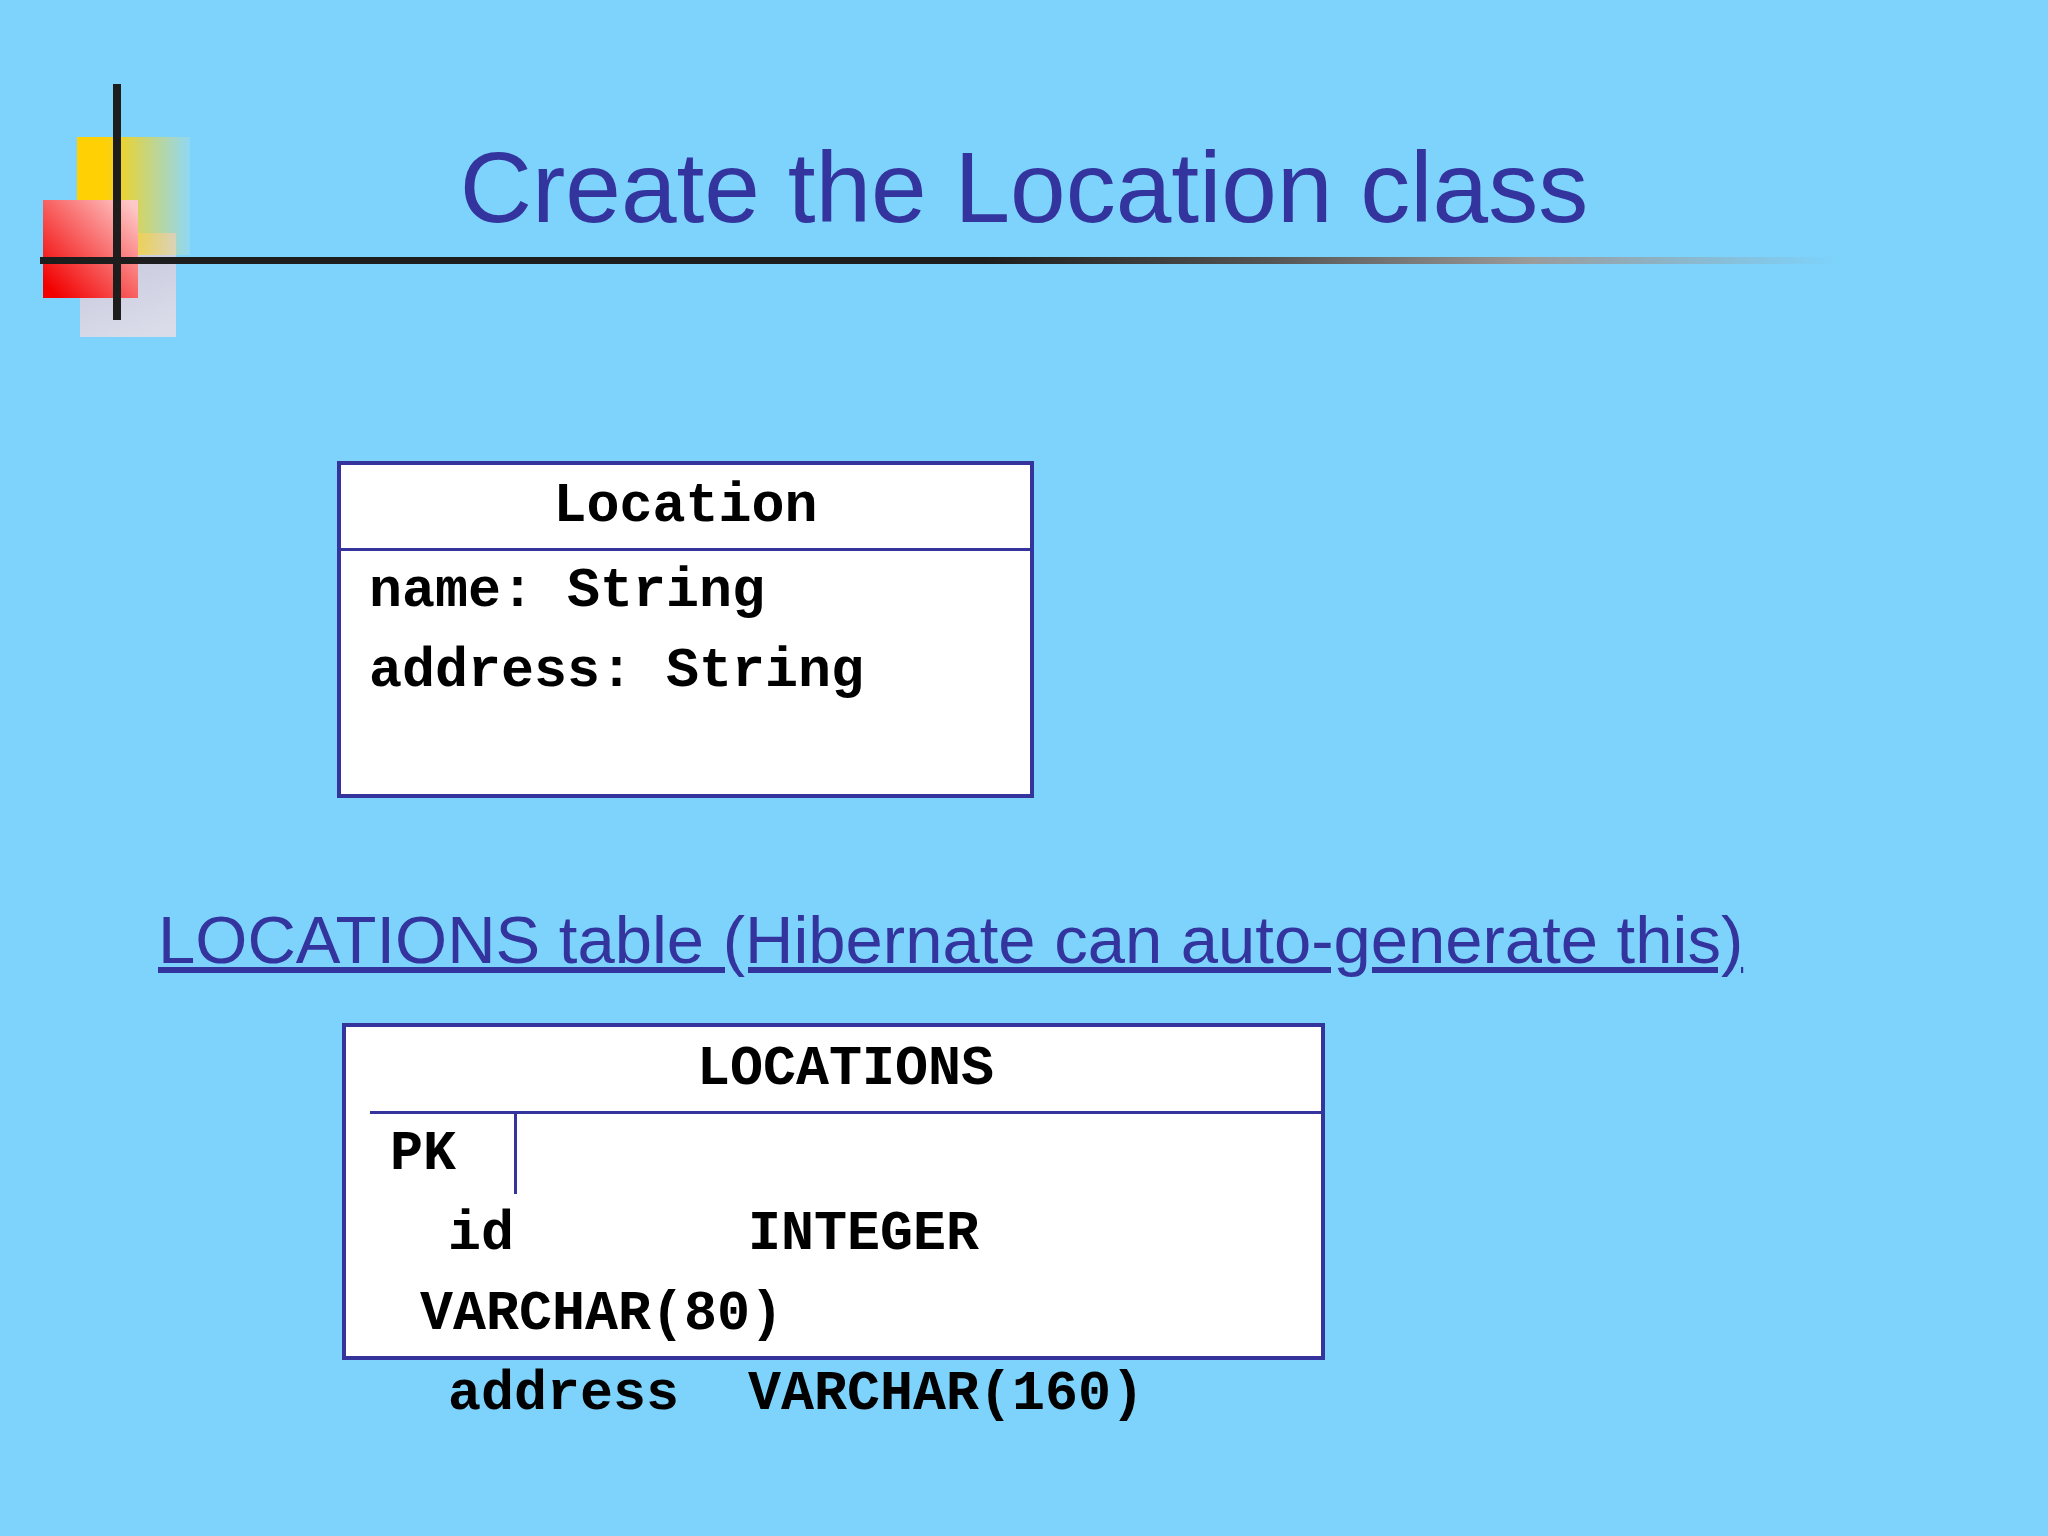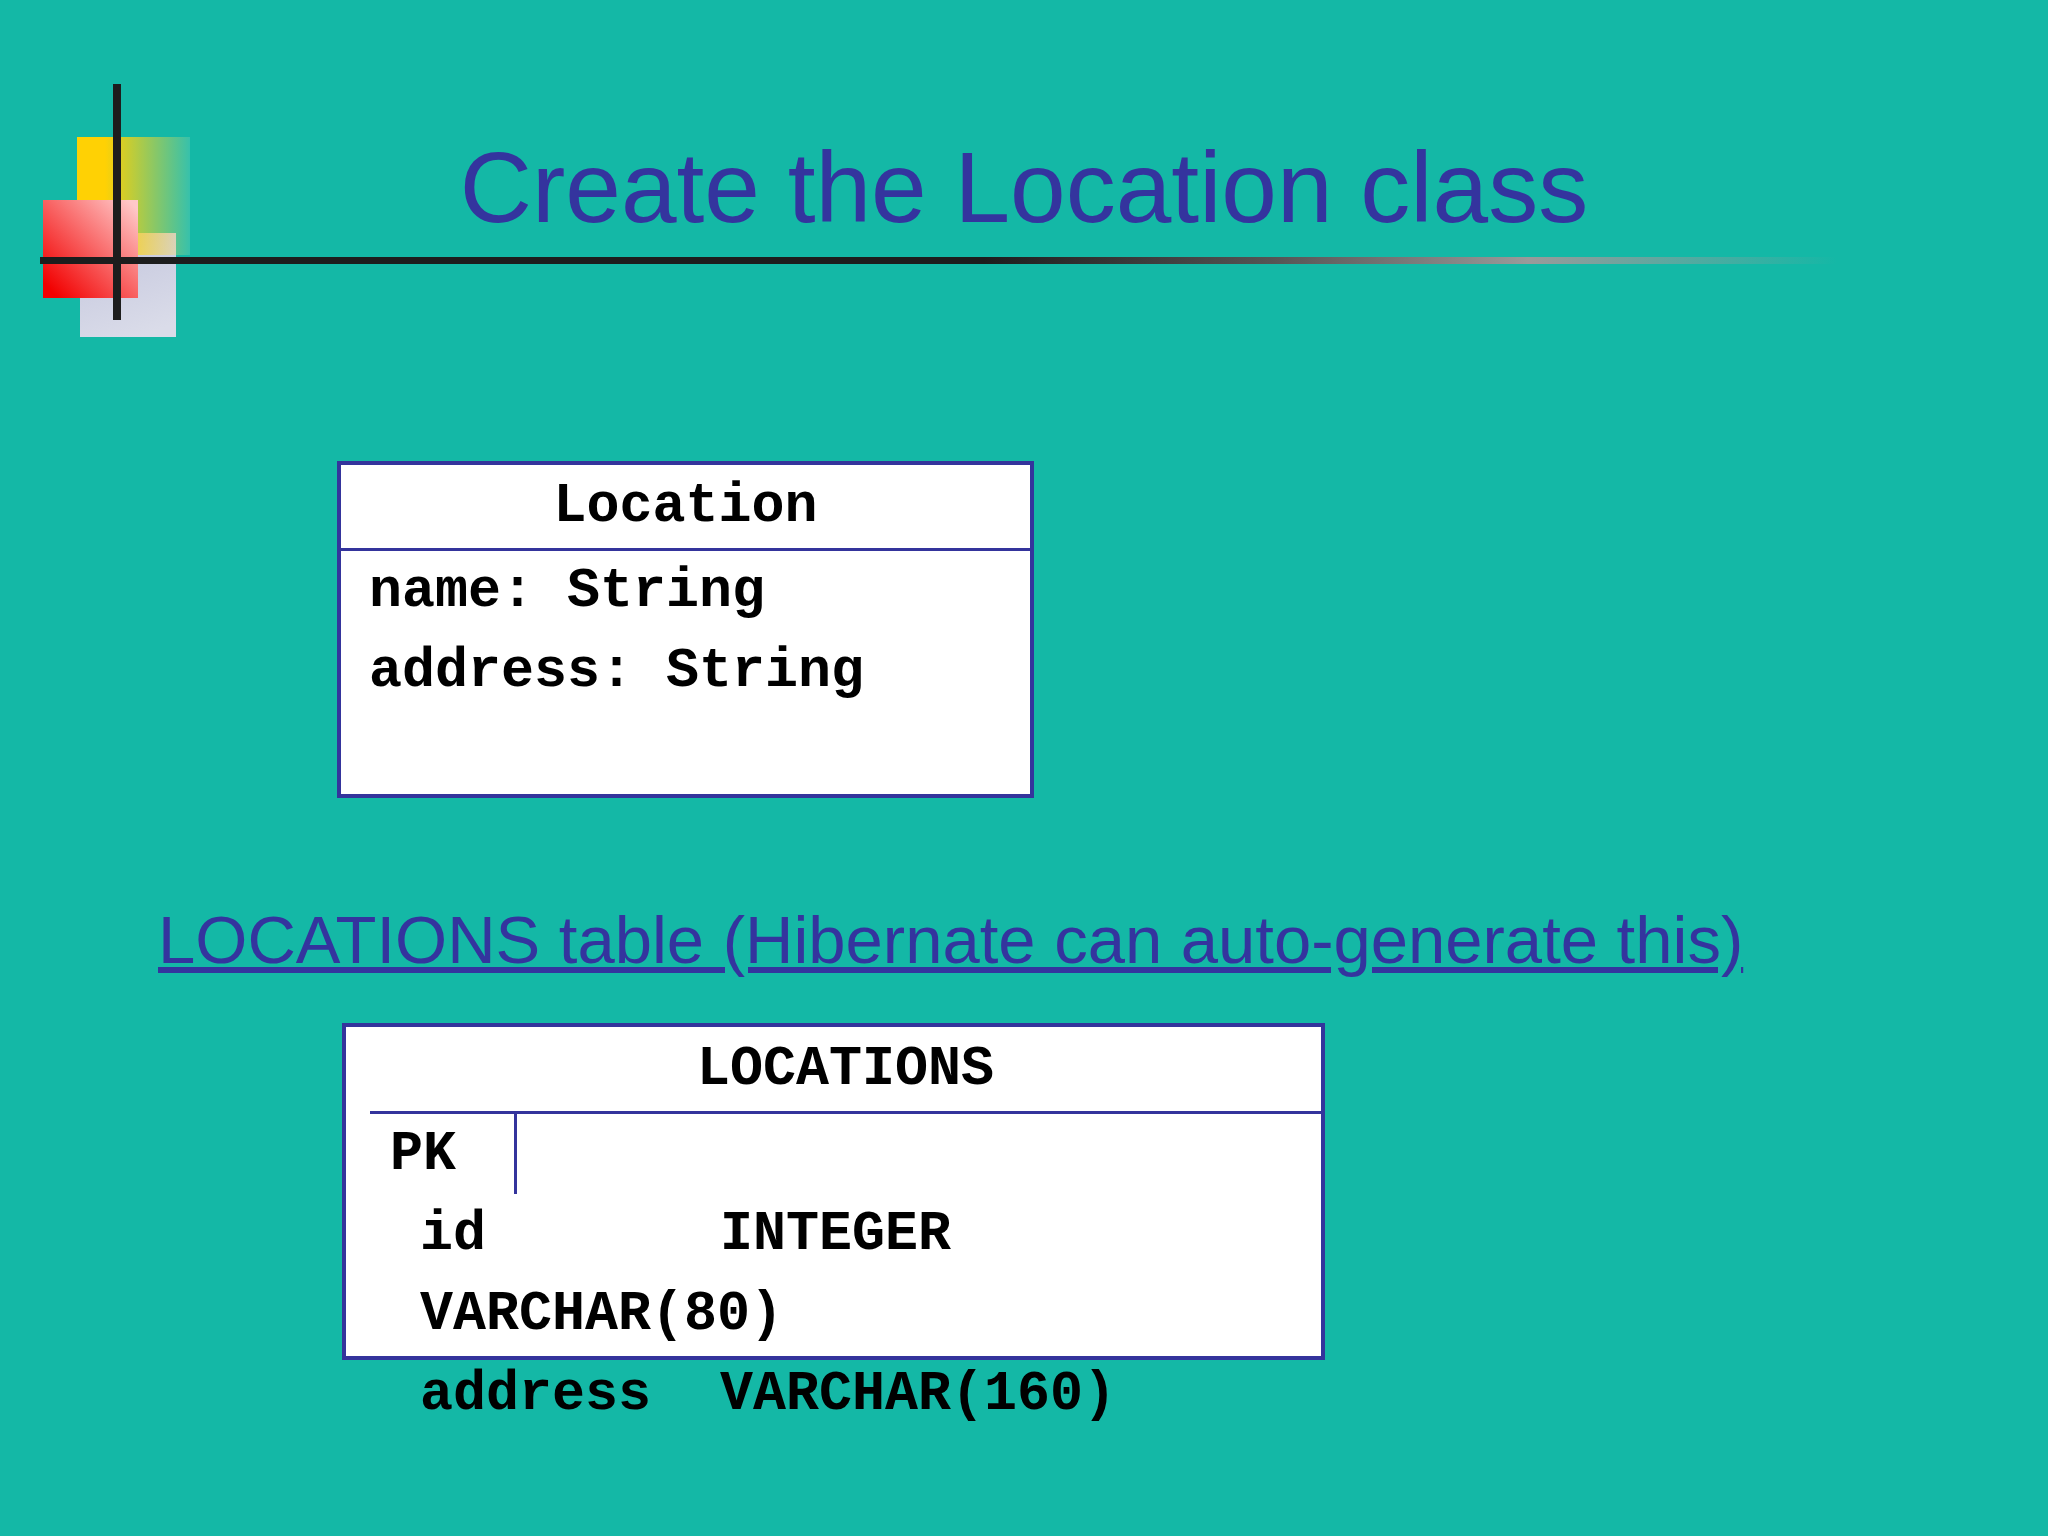--- a/index.html
+++ b/index.html
@@ -1,20 +1,20 @@
 <!DOCTYPE html>
 <html><head>
 <meta charset="utf-8">
 <style>
   html, body { margin: 0; padding: 0; background: #ffffff; }
   .slide {
     position: relative;
     width: 2048px;
     height: 1536px;
-    background: #14b8a6;
+    background: #7dd3fc;
     overflow: hidden;
     font-family: "Liberation Sans", sans-serif;
     --accent: #34349e;
     --border: #34349c;
     --ink: #000000;
     --line: #1d1d1d;
   }
   .abs { position: absolute; }
 
   
@@ -111,21 +111,21 @@
     box-sizing: content-box;
     flex: none;
   }
   .pk-cell {
     height: 80px;
     display: flex; align-items: center;
     padding-left: 20px;
   }
   .attr-col { flex: 1; padding-left: 50px; }
   .db-row { height: 80px; display: flex; align-items: center; }
-  .col-name { width: 300px; flex: none; }
+  .col-name { width: 300px; flex: none; margin-left: 28px; }
 </style>
 </head>
 <body>
 
 <div class="slide" style="--accent: #34349e; --border: #34349c; --ink: #000000; --line: #1d1d1d;">
 
   <div class="abs deco-lavender"></div>
   <div class="abs deco-yellow"></div>
   <div class="abs deco-red"></div>
   <div class="abs deco-vline"></div>

